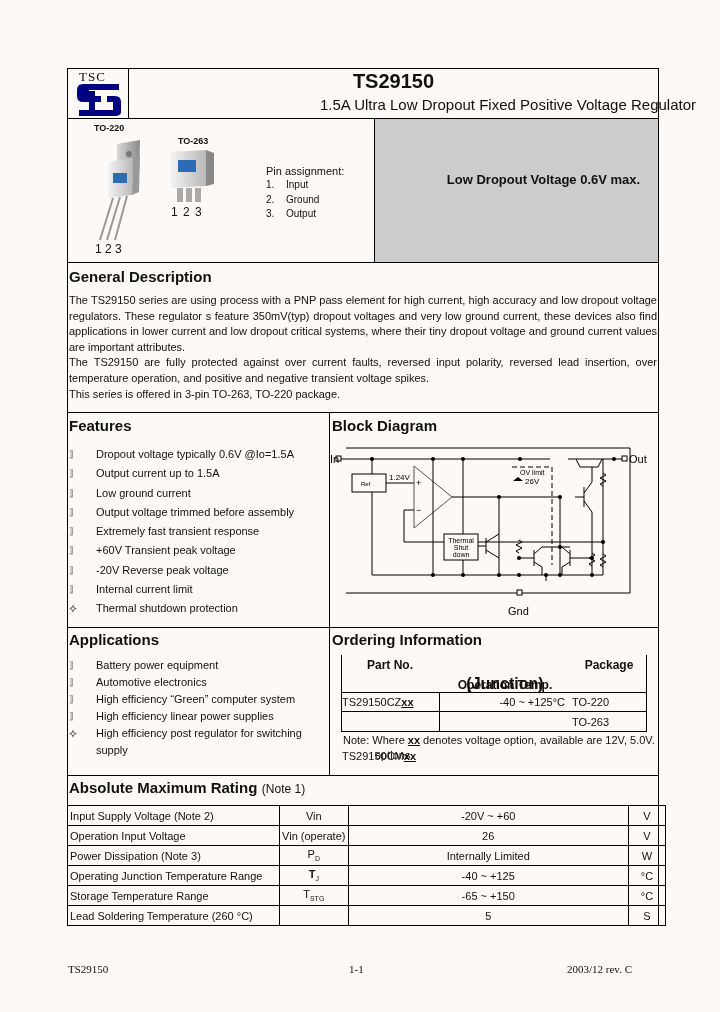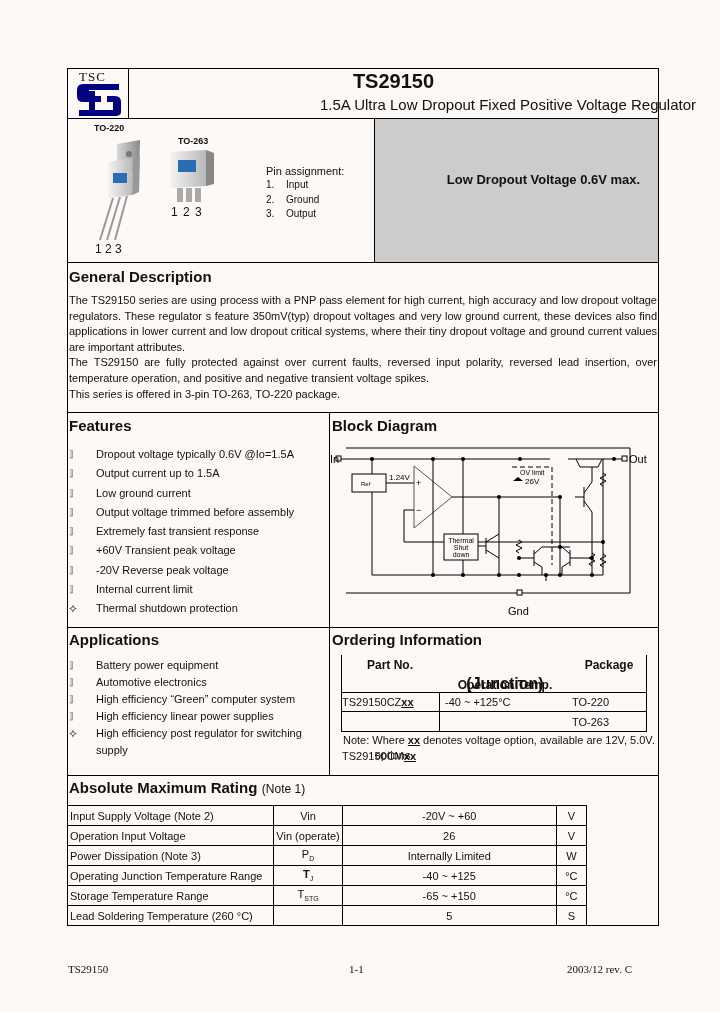--- a/index.html
+++ b/index.html
@@ -243,36 +243,36 @@
 <div class="vline" style="left:646px;top:655px;height:76px;"></div>
 <div class="vline" style="left:439px;top:692px;height:39px;"></div>
 <div class="hline" style="left:341px;top:692px;width:306px;"></div>
 <div class="hline" style="left:341px;top:711px;width:306px;"></div>
 <div class="hline" style="left:341px;top:731px;width:306px;"></div>
 <div class="ord" style="left:341px;top:658px;width:98px;text-align:center;font-weight:bold;font-size:12px;">Part No.</div>
 <div class="ord" style="left:445px;top:658px;width:120px;text-align:center;font-weight:bold;font-size:12px;margin-top:20px;">Operation Temp.</div>
 <div class="ord" style="left:445px;top:675px;width:120px;text-align:center;font-weight:bold;font-size:16px;">(Junction)</div>
 <div class="ord" style="left:572px;top:658px;width:74px;text-align:center;font-weight:bold;font-size:12px;">Package</div>
 <div class="ord" style="left:342px;top:696px;"><span>TS29150CZ</span><span style="font-weight:bold;text-decoration:underline;">xx</span></div>
-<div class="ord" style="left:445px;top:696px;width:120px;text-align:left;">-40 ~ +125°C</div>
+<div class="ord" style="left:445px;top:696px;width:120px;text-align:right;">-40 ~ +125°C</div>
 <div class="ord" style="left:572px;top:696px;">TO-220</div>
 <div class="ord" style="left:342px;top:728px;margin-top:22px;"><span>TS29150CM</span><span style="font-weight:bold;text-decoration:underline;">xx</span></div>
 <div class="ord" style="left:572px;top:716px;">TO-263</div>
 <div class="ord" style="left:343px;top:733px;line-height:15px;">
   <div><span>Note: Where </span><span style="font-weight:bold;text-decoration:underline;">xx</span><span> denotes voltage option, available are 12V, 5.0V.</span></div>
   <div style="padding-left:32px;">options.</div>
 </div>
 
 <div class="hline" style="left:67px;top:775px;width:592px;"></div>
 
 <div class="abs" style="left:69px;top:779px;">
   <span style="font-weight:bold;font-size:15px;">Absolute Maximum Rating</span>
   <span style="font-size:12px;">(Note 1)</span>
 </div>
-<table class="amr" style="left:67px;top:805px;width:520px;">
+<table class="amr" style="left:67px;top:805px;width:599px;">
   <colgroup>
       <col style="width:211px">
       <col style="width:65px">
       <col style="width:279px">
       <col style="width:37px">
     </colgroup>
   <tbody>
       <tr>
     <td>Input Supply Voltage (Note 2)</td>
     <td class="c"><span>Vin</span></td>

